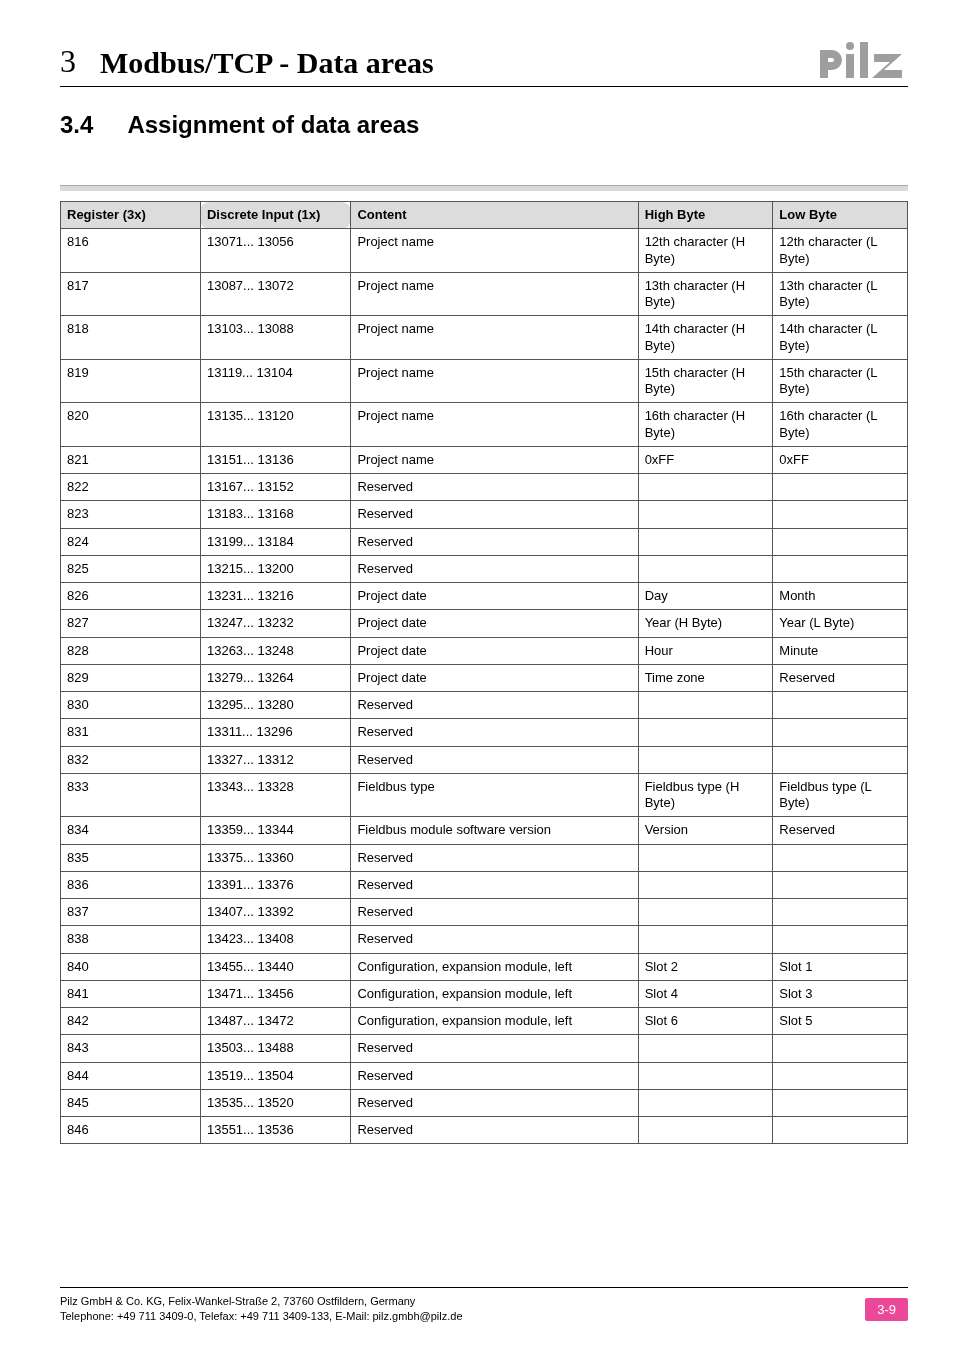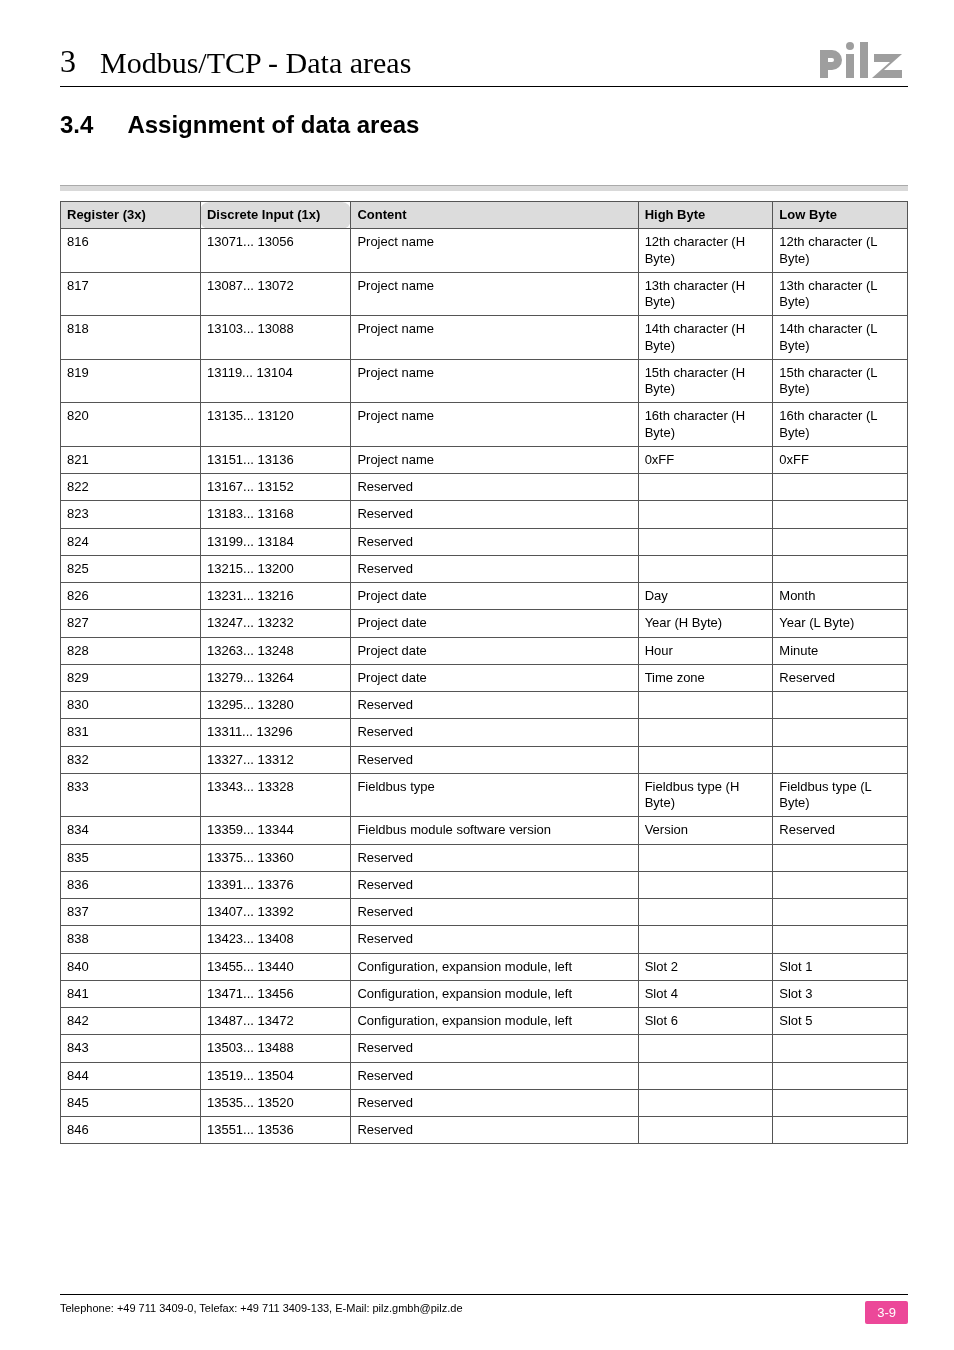--- a/index.html
+++ b/index.html
@@ -25,21 +25,21 @@
   }
   .chapter-num {
     font-family: Georgia, 'Times New Roman', serif;
     font-size: 32px;
     font-weight: 400;
     margin-right: 24px;
   }
   .chapter-title {
     font-family: Georgia, 'Times New Roman', serif;
     font-size: 30px;
-    font-weight: 400;
+    font-weight: 700;
     flex: 1;
   }
   .logo {
     display: flex;
     align-items: center;
   }
   .logo svg { display:block; }
 
   .section-title-row {
     display: flex;
@@ -355,18 +355,19 @@
           <td>13551... 13536</td>
           <td>Reserved</td>
           <td></td>
           <td></td>
         </tr>
       </tbody>
   </table>
 
   <div class="footer">
     <div class="footer-left">
+      <div>Pilz GmbH &amp; Co. KG, Felix-Wankel-Straße 2, 73760 Ostfildern, Germany</div>
       <div>Telephone: +49 711 3409-0, Telefax: +49 711 3409-133, E-Mail: pilz.gmbh@pilz.de</div>
     </div>
     <div class="page-box">3-9</div>
   </div>
 
 </div>
 
 </body></html>

